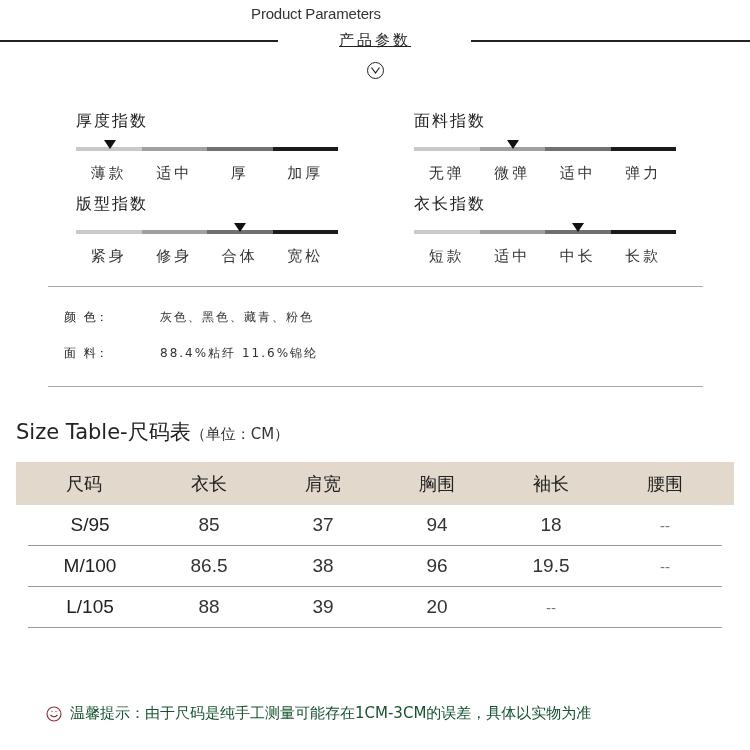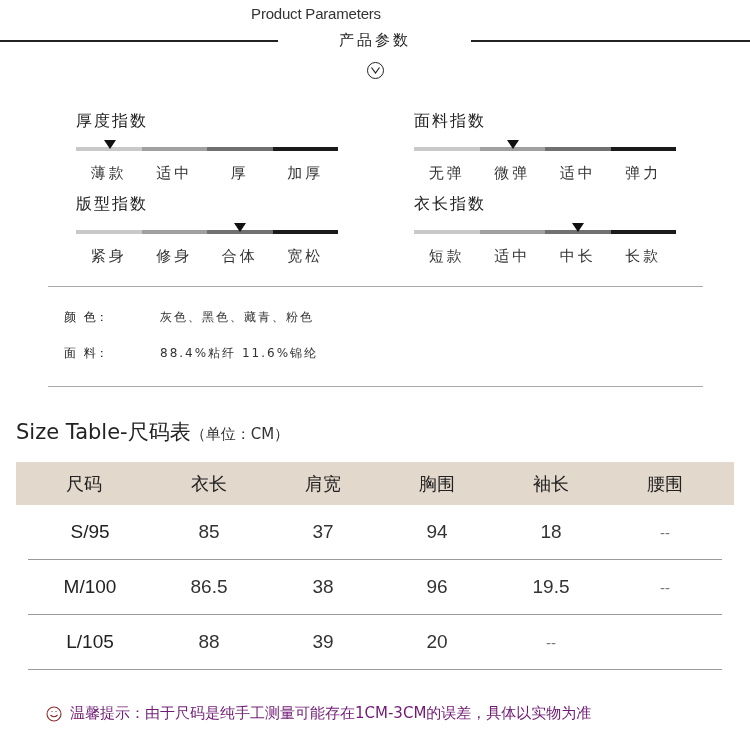--- a/index.html
+++ b/index.html
@@ -3,21 +3,21 @@
   <meta charset="utf-8">
   <style>
     * { box-sizing: border-box; margin: 0; padding: 0; }
     html, body { width: 750px; height: 750px; background: #ffffff; overflow: hidden; }
     body { position: relative; font-family: "DejaVu Sans", "Liberation Sans", sans-serif; color: #222; }
 
     .hdr-en { position: absolute; top: 5px; left: 0; width: 632px; text-align: center; font-family: "Liberation Sans", sans-serif; font-size: 15px; color: #333; letter-spacing: -0.2px; }
     .hdr-line { position: absolute; top: 40px; height: 1.5px; background: #222; }
     .hdr-line.left { left: 0; width: 278px; }
     .hdr-line.right { left: 471px; width: 279px; }
-    .hdr-cn { position: absolute; top: 31px; left: 0; width: 750px; text-align: center; font-size: 15px; letter-spacing: 3px; color: #222; }
+    .hdr-cn { position: absolute; top: 31px; left: 0; width: 750px; text-align: center; font-size: 15px; letter-spacing: 3px; color: #222; text-decoration: underline; }
     .hdr-chevron { position: absolute; top: 62px; left: 367px; width: 17px; height: 17px; border: 1.2px solid #222; border-radius: 50%; display: flex; align-items: center; justify-content: center; }
     .hdr-chevron svg { width: 9px; height: 7px; }
 
     .index { position: absolute; width: 262px; }
     .index .title { font-size: 16px; letter-spacing: 2px; color: #222; height: 22px; }
     .index .bar { position: relative; margin-top: 14px; height: 4px; display: flex; }
     .index .bar .seg { flex: 1; height: 4px; }
     .index .bar .seg.s0 { background: #c9c9c9; }
     .index .bar .seg.s1 { background: #a0a0a0; }
     .index .bar .seg.s2 { background: #707070; }
@@ -32,26 +32,26 @@
     .spec .label { width: 96px; letter-spacing: 0; white-space: pre; }
     .spec .value { letter-spacing: 2px; color: #333; }
 
     .size-title { position: absolute; top: 418px; left: 16px; font-size: 21px; color: #222; font-family: "DejaVu Sans", sans-serif; }
     .size-title .unit { font-size: 15px; color: #333; }
 
     .tbl { position: absolute; top: 462px; left: 16px; width: 718px; }
     .tbl .thead { height: 43px; background: #e3d8cc; display: flex; align-items: center; }
     .tbl .cell { width: 114px; text-align: center; font-size: 18px; color: #222; }
     .tbl .cell:first-child { width: 136px; }
-    .tbl .row { height: 55px; display: flex; align-items: center; border-bottom: 1px solid #9a9a9a; margin: 0 12px; }
+    .tbl .row { height: 41px; display: flex; align-items: center; border-bottom: 1px solid #9a9a9a; margin: 0 12px; }
     .tbl .row .cell { font-family: "Liberation Sans", sans-serif; font-size: 19px; color: #333; }
     .tbl .row .cell:first-child { width: 124px; color: #222; }
     .tbl .row .cell.dash { color: #777; font-size: 15px; }
 
-    .note { position: absolute; top: 704px; left: 46px; font-size: 15px; color: #701a75; display: flex; align-items: center; }
+    .note { position: absolute; top: 704px; left: 46px; font-size: 15px; color: #14532d; display: flex; align-items: center; }
     .note .smile { width: 16px; height: 16px; margin-right: 8px; }
   </style>
 </head>
 <body>
 
 <div class="hdr-en">Product Parameters</div>
 <div class="hdr-line left"></div>
 <div class="hdr-cn">产品参数</div>
 <div class="hdr-line right"></div>
 <div class="hdr-chevron">

